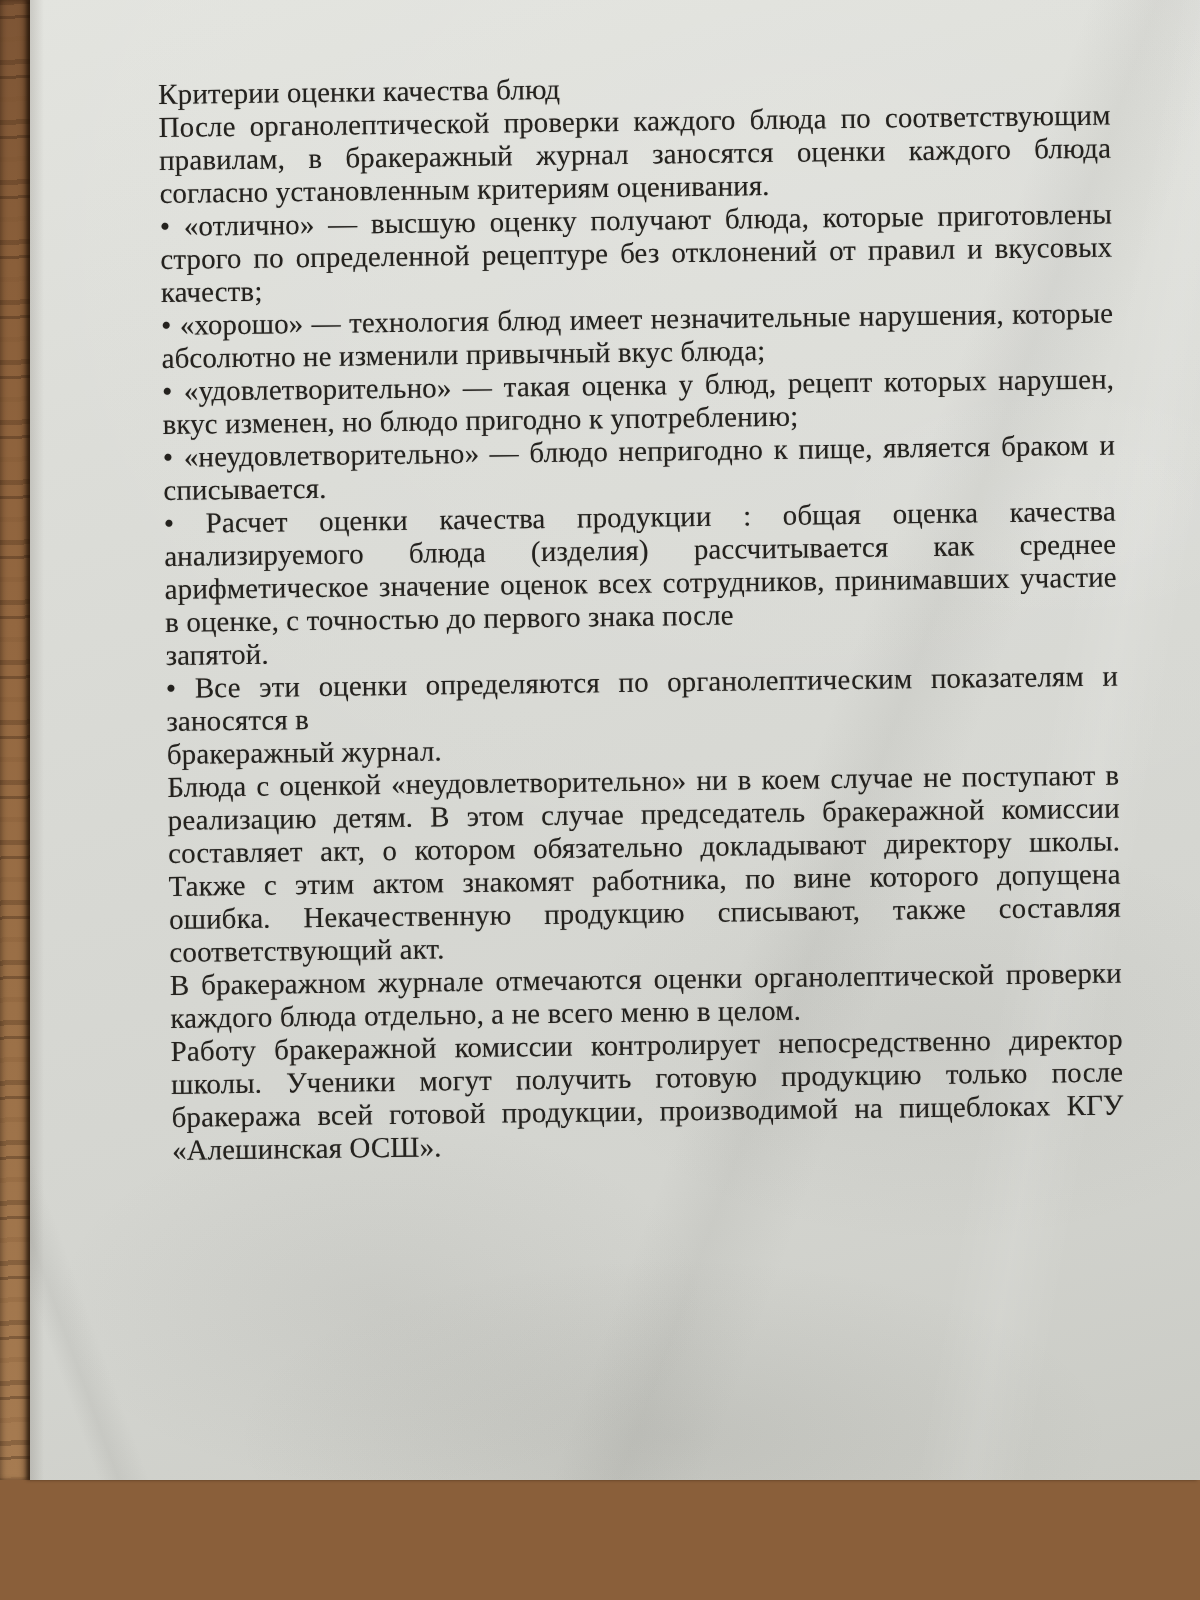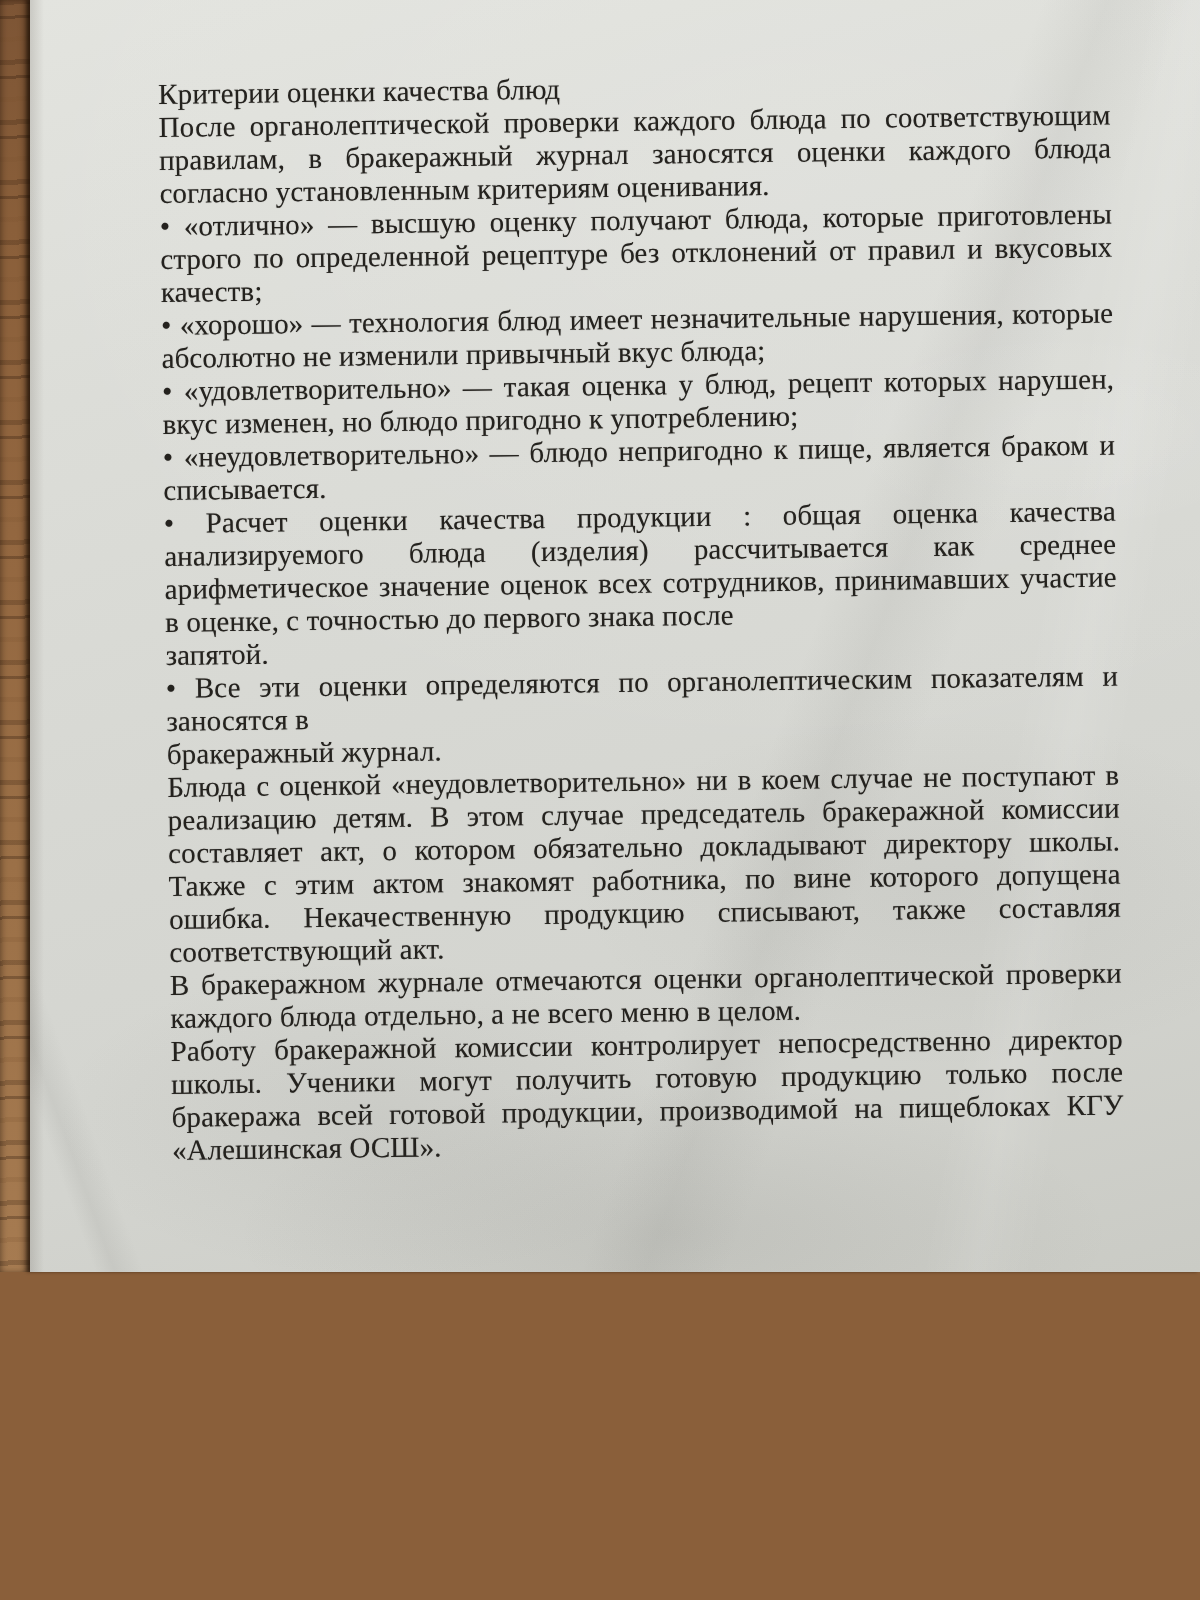--- a/index.html
+++ b/index.html
@@ -8,21 +8,21 @@
     width: 1200px;
     height: 1600px;
     overflow: hidden;
     background: #8a5f3a;
   }
 
   .scene {
     position: absolute;
     inset: 0;
     width: 1200px;
-    height: 1272px;
+    height: 1480px;
   }
 
   
   .wood {
     position: absolute;
     left: 0; top: 0;
     width: 30px; height: 100%;
     background:
       repeating-linear-gradient(178deg,
         rgba(56, 33, 16, 0.25) 0px 5px,

